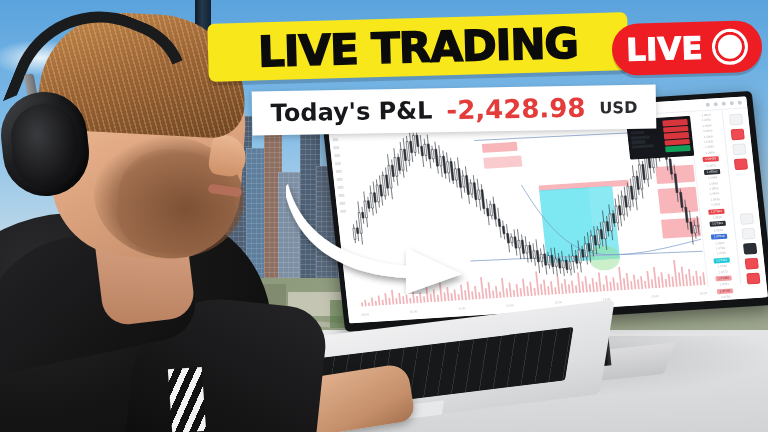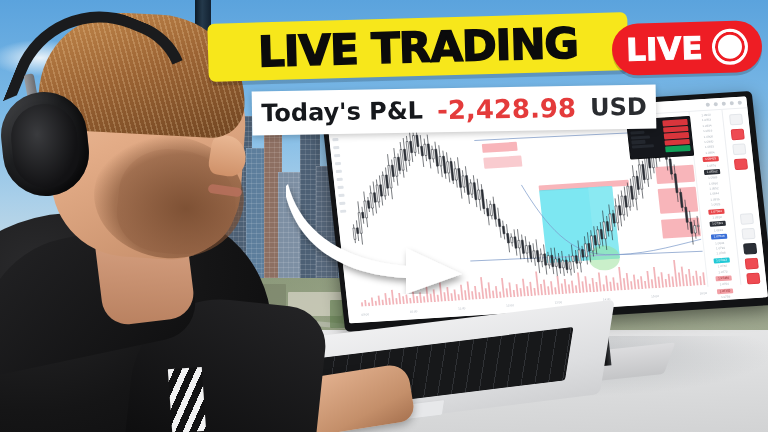--- a/index.html
+++ b/index.html
@@ -328,21 +328,21 @@
   }
   .pnl-label{
     font-size:24px;font-weight:bold;color:#16181c;
     font-family:"DejaVu Sans",sans-serif;white-space:nowrap;
   }
   .pnl-value{
     font-size:26px;font-weight:bold;color:#e43b3b;
     font-family:"DejaVu Sans",sans-serif;white-space:nowrap;
   }
   .pnl-cur{
-    font-size:24px;font-weight:bold;color:#2a2c30;
+    font-size:16px;font-weight:bold;color:#2a2c30;
     font-family:"DejaVu Sans",sans-serif;
   }
 </style>
 </head>
 <body>
 
 <div class="stage">
 
   <div class="sky"></div>
 

